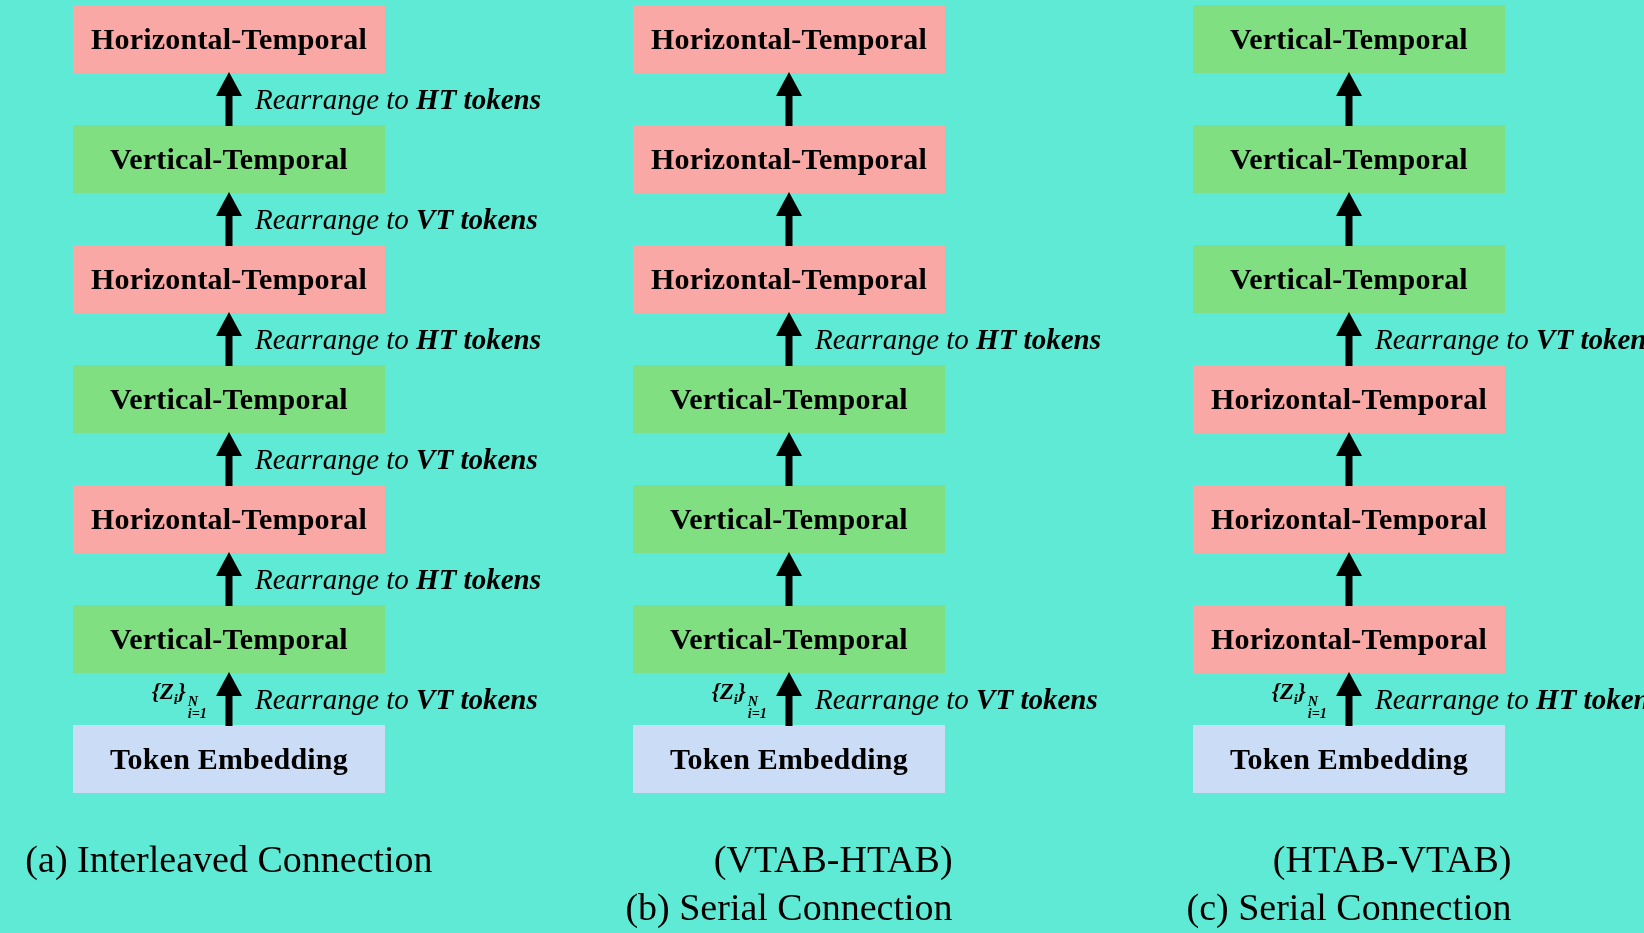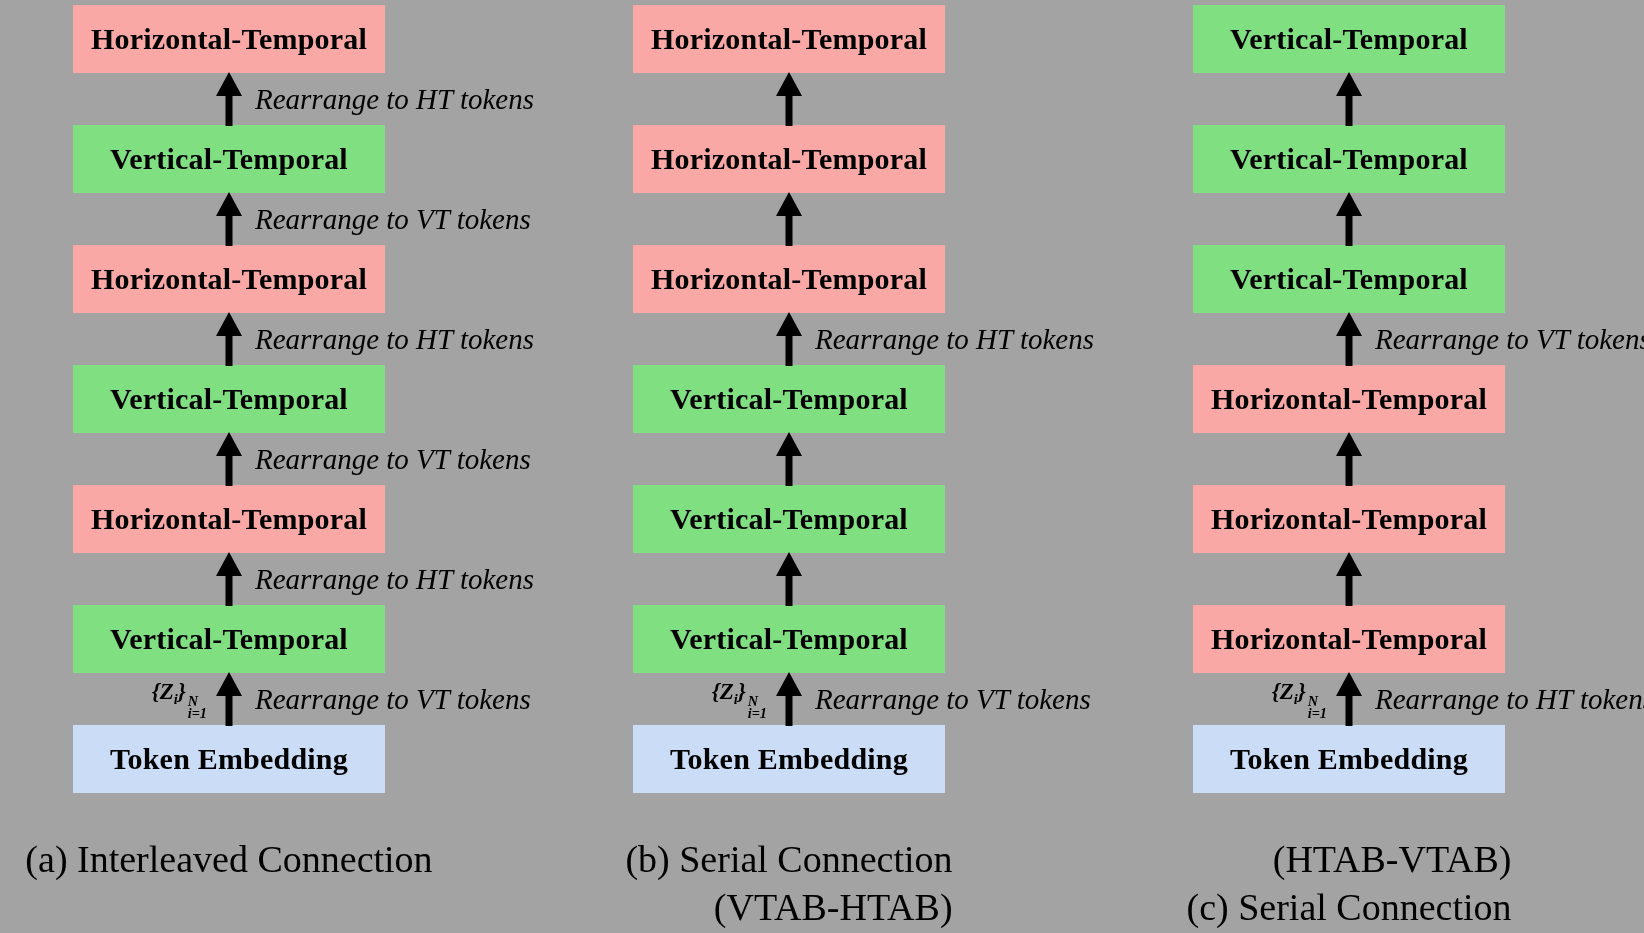--- a/index.html
+++ b/index.html
@@ -4,21 +4,21 @@
 <style>
   html, body {
     margin: 0;
     padding: 0;
     background: #ffffff;
   }
   .canvas {
     position: relative;
     width: 1644px;
     height: 933px;
-    background: #a3a3a3;
+    background: #5eead4;
     color: #000000;
     font-family: "Liberation Serif", serif;
     overflow: hidden;
   }
   .column {
     position: absolute;
     top: 5px;
     width: 312px;
   }
   .col-a { left: 73px; }
@@ -65,21 +65,21 @@
   }
   .gap-label {
     position: absolute;
     left: calc(50% + 26px);
     top: 50%;
     transform: translateY(-50%);
     white-space: nowrap;
     font-style: italic;
     font-size: 29px;
   }
-  .gap-label .bold { font-weight: normal; }
+  .gap-label .bold { font-weight: bold; }
   .z-label {
     position: absolute;
     right: calc(50% + 22px);
     top: 50%;
     transform: translateY(-50%);
     white-space: nowrap;
     font-weight: bold;
     font-style: italic;
     font-size: 23px;
   }
@@ -243,22 +243,22 @@
           <div class="z-label"><span>{</span><span>Z</span><sub>i</sub><span>}</span><span class="supsub">
               <span>N</span>
               <span>i=1</span>
             </span></div>
         </div>
         <div class="block" style="background: rgb(203, 220, 246);">
           <span>Token Embedding</span>
         </div>
       </div>
     <div class="caption">
+        <div class="caption-line">(VTAB-HTAB)</div>
         <div class="caption-line">(b) Serial Connection</div>
-        <div class="caption-line">(VTAB-HTAB)</div>
       </div>
   </section>
   <section class="column col-c">
     <div class="stack">
         <div class="block" style="background: rgb(127, 223, 129);">
           <span>Vertical-Temporal</span>
         </div>
         <div class="gap">
           <div class="arrow">
             <span class="head"></span>

